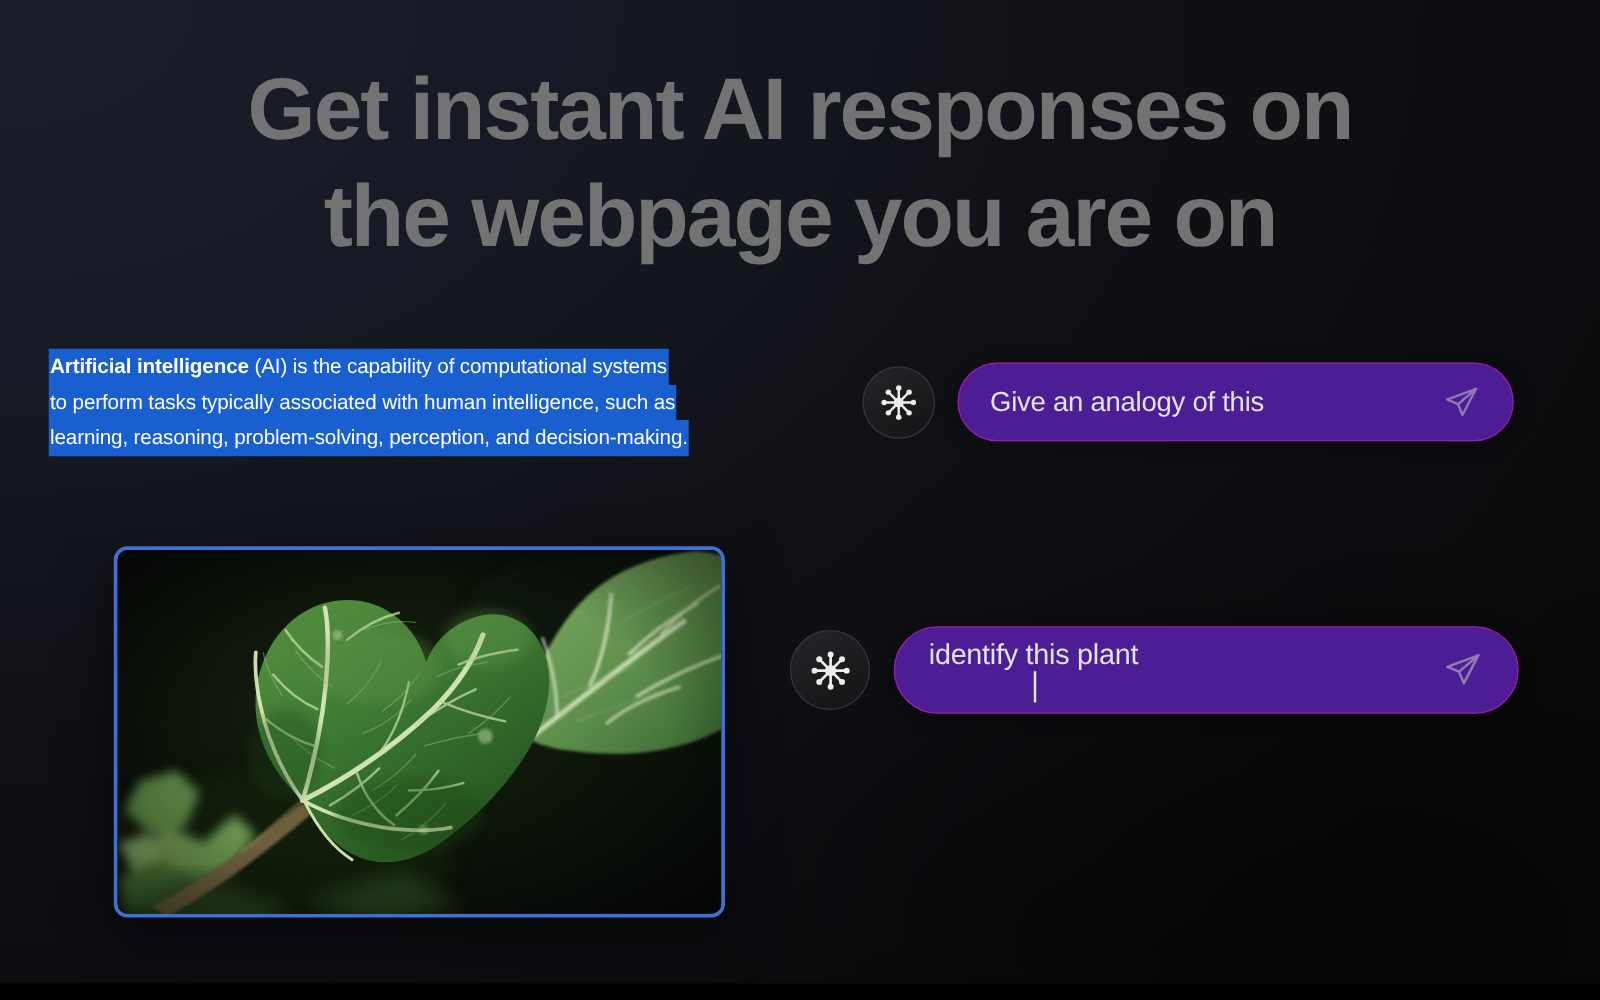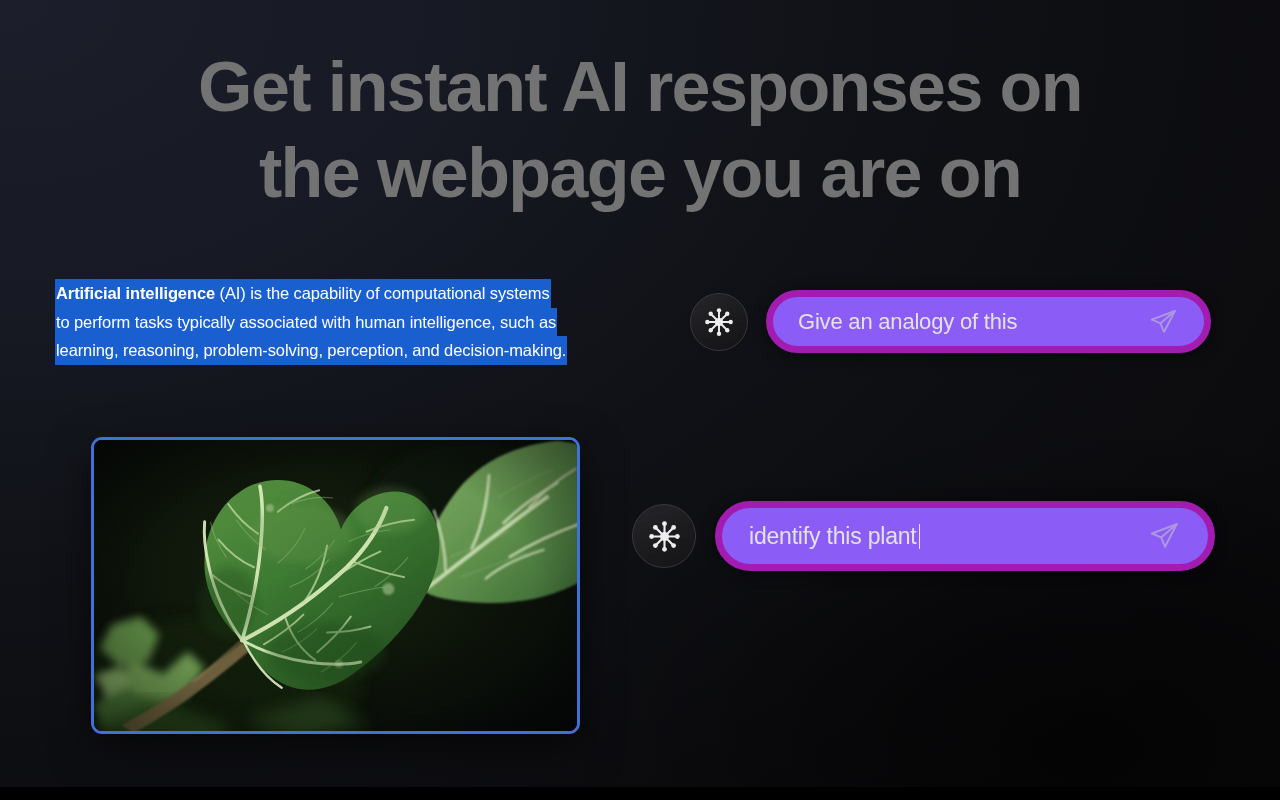--- a/index.html
+++ b/index.html
@@ -54,21 +54,21 @@
     line-height: 86px;
     font-weight: 700;
     letter-spacing: -1.6px;
     font-family: "Liberation Sans", sans-serif;
     white-space: pre-line;
   }
 
   
   #selection-block {
     position: absolute;
-    left: 55px;
+    left: 39px;
     top: 279px;
     width: 583px;
   }
   .sel-line {
     display: block;
     background: #1a5fd0;
     color: #ffffff;
     font-size: 16.5px;
     line-height: 28.5px;
     font-family: "Liberation Sans", sans-serif;
@@ -94,22 +94,22 @@
     border: 1px solid #37373c;
     display: flex;
     align-items: center;
     justify-content: center;
     flex: none;
   }
   #orb-1 { width: 58px; height: 58px; }
   #orb-2 { width: 64px; height: 64px; }
 
   .input-pill {
-    background: #8b5cf6;
-    border: 7px solid #a21caf;
+    background: #4c1d95;
+    border: 1px solid #a21caf;
     border-radius: 40px;
     display: flex;
     align-items: center;
     justify-content: space-between;
     box-shadow: 0 2px 14px rgba(0,0,0,0.45);
   }
   #pill-1 {
     width: 445px; height: 63px;
     margin-left: 18px;
     padding: 0 26px 0 25px;
@@ -122,21 +122,21 @@
 
   .pill-text {
     color: #e3e3e5;
     font-family: "Liberation Sans", sans-serif;
     white-space: nowrap;
     letter-spacing: -0.2px;
     display: flex;
     align-items: center;
   }
   #pill-text-1 { font-size: 22px; }
-  #pill-text-2 { font-size: 23px; }
+  #pill-text-2 { font-size: 23px; flex-direction: column; }
 
   .caret {
     display: inline-block;
     width: 1.5px;
     height: 25px;
     background: #e8e8ea;
     margin-left: 2px;
   }
 
   .send-icon { flex: none; opacity: 0.55; }

